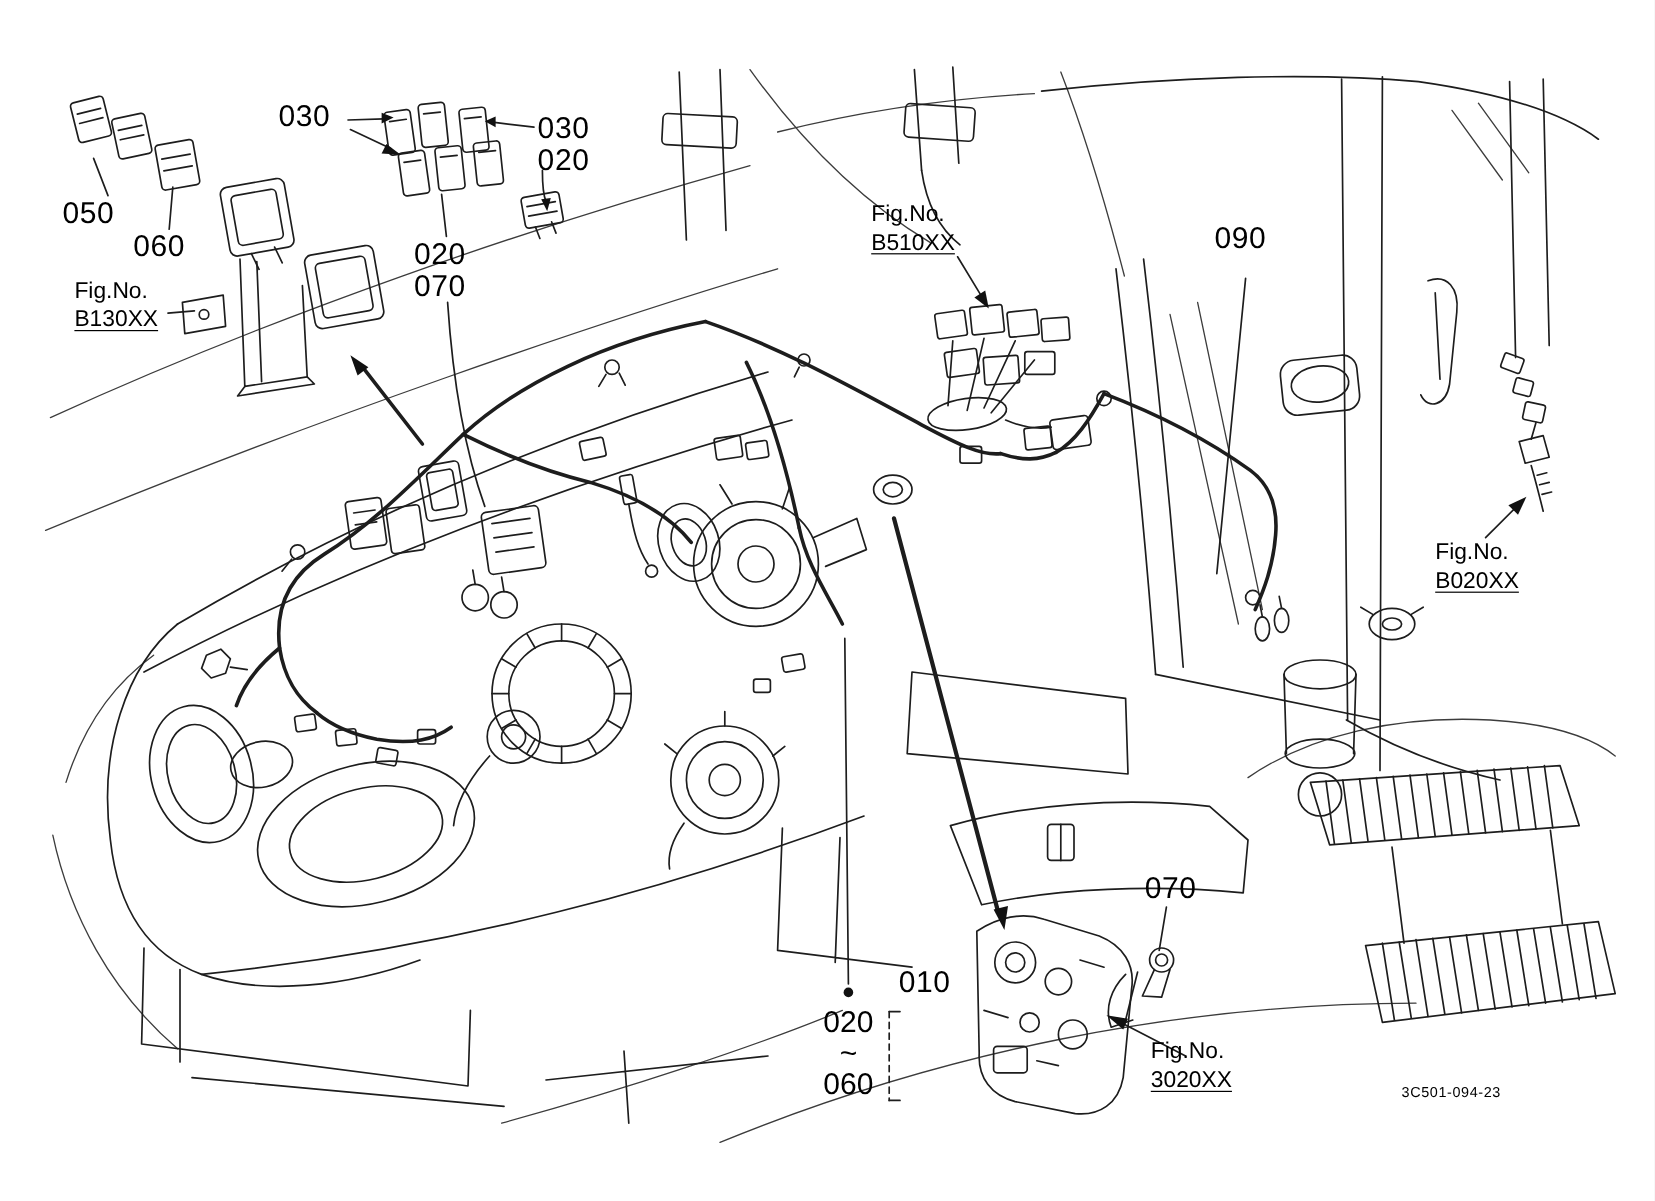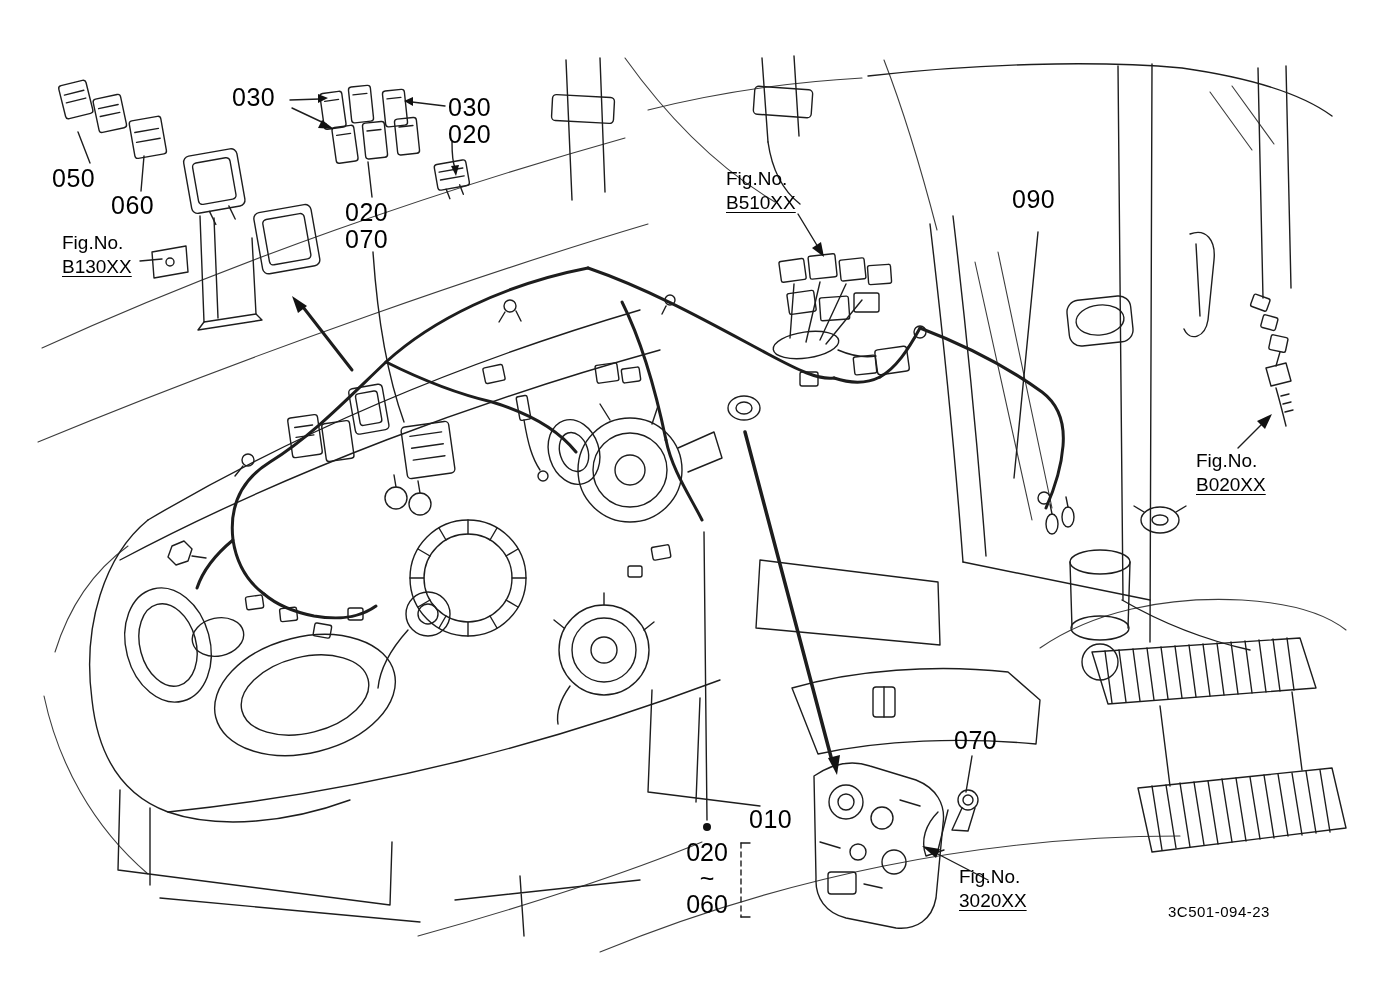--- a/index.html
+++ b/index.html
@@ -8,21 +8,21 @@
     position:relative;width:1379px;height:1001px;margin:0 auto;background:#ffffff;
     font-family:"Liberation Sans","DejaVu Sans",sans-serif;color:#000;overflow:hidden;
   }
   .stage svg{position:absolute;left:0;top:0}
   .co{position:absolute;font-size:25px;line-height:27px;letter-spacing:.5px;white-space:pre}
   .stack{position:absolute;font-size:25px;line-height:27px;letter-spacing:.5px}
   .stack .line,.figref .line,.range .line{display:block}
   .figref{position:absolute;font-size:19px;line-height:24px}
   .figref .code{text-decoration:underline;text-underline-offset:3px;cursor:pointer}
   .range{position:absolute;font-size:25px;line-height:26px;text-align:center;width:58px}
-  .dwg{position:absolute;font-size:15px;letter-spacing:.5px}
+  .dwg{position:absolute;font-size:12px;letter-spacing:.5px}
   .art path,.art rect,.art circle,.art ellipse{fill:none;stroke:#1d1d1d;stroke-width:1.4;stroke-linecap:round;stroke-linejoin:round}
   .art .lt path{stroke:#3c3c3c;stroke-width:1.1}
   .art .bold path{stroke-width:3}
   .art .fillhead{fill:#111;stroke:none}
 </style>
 </head>
 <body>
 
 <div class="stage">
 

